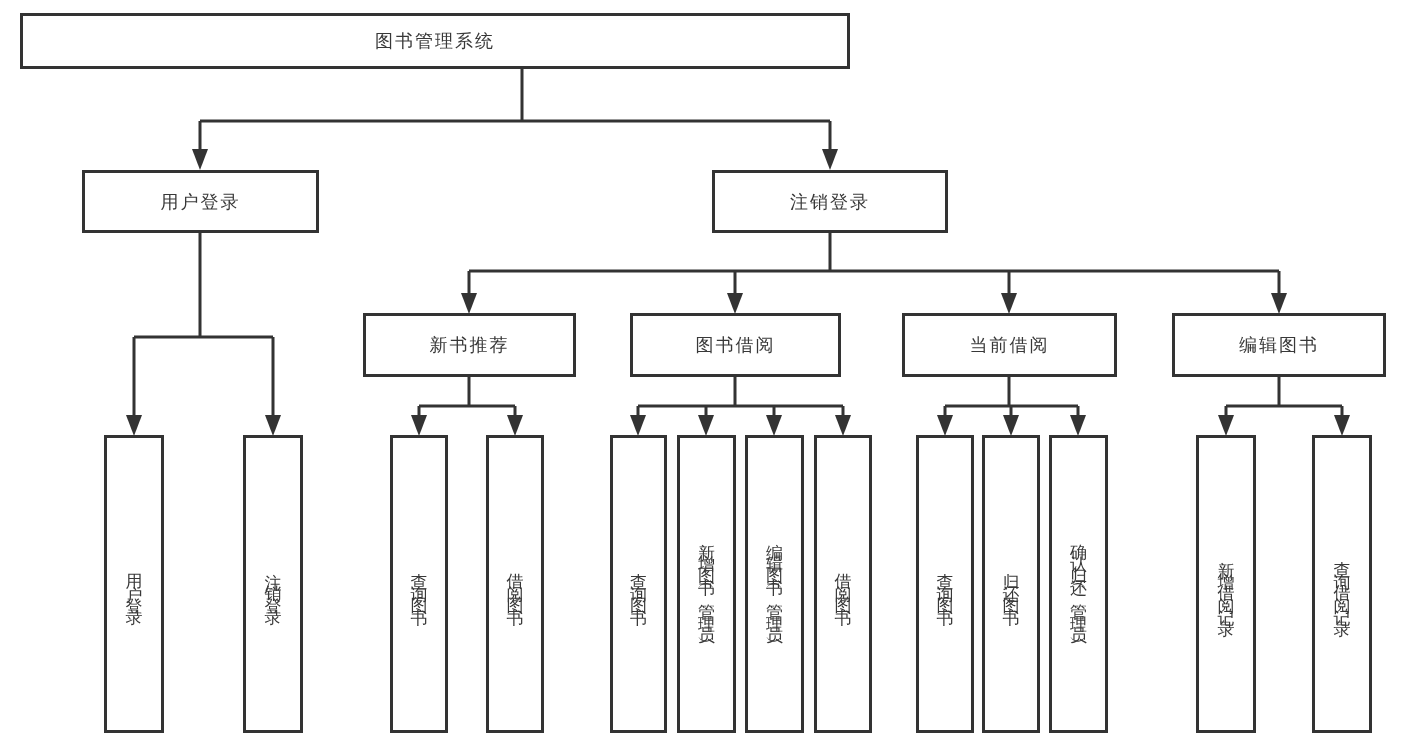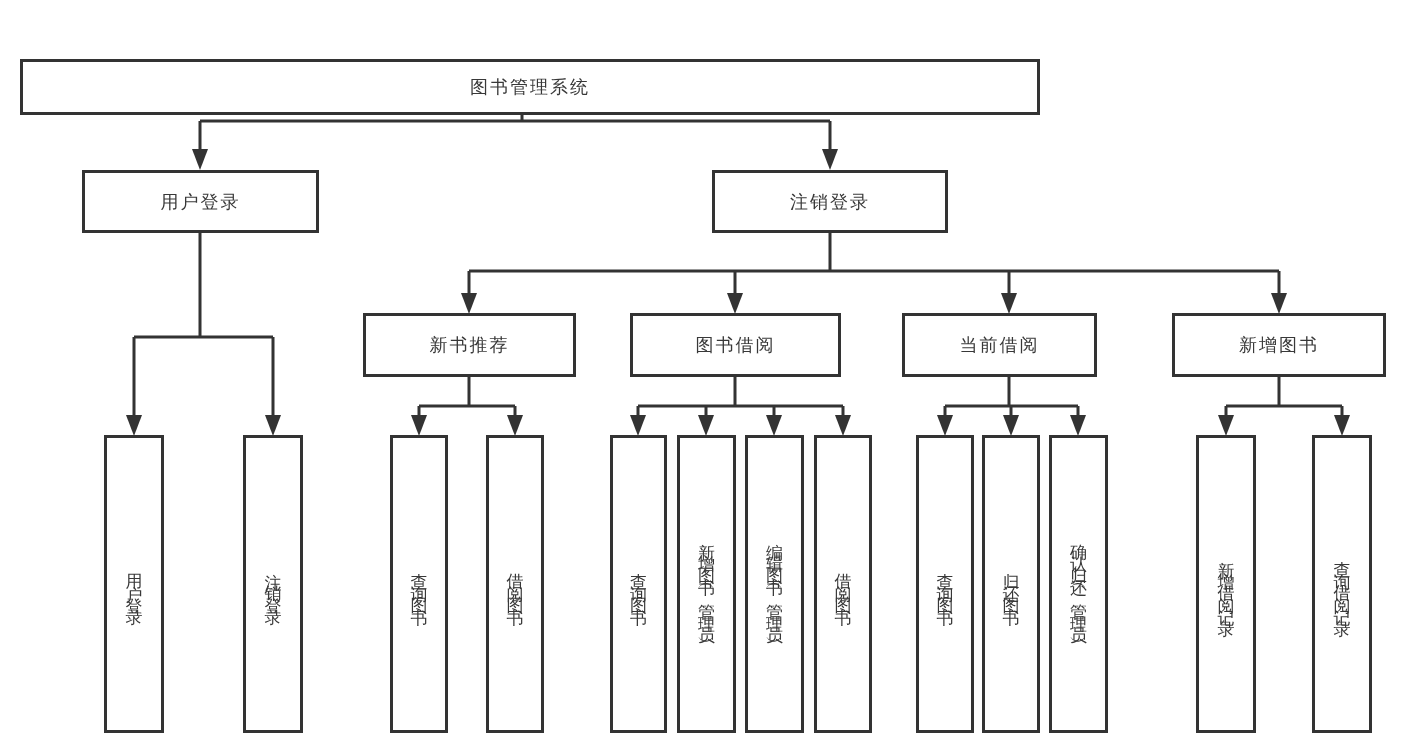--- a/index.html
+++ b/index.html
@@ -98,42 +98,42 @@
       <polygon points="766,415 782,415 774,436"></polygon>
       <polygon points="835,415 851,415 843,436"></polygon>
       <polygon points="937,415 953,415 945,436"></polygon>
       <polygon points="1003,415 1019,415 1011,436"></polygon>
       <polygon points="1070,415 1086,415 1078,436"></polygon>
       <polygon points="1218,415 1234,415 1226,436"></polygon>
       <polygon points="1334,415 1350,415 1342,436"></polygon>
     </g>
   </svg>
 
-  <div class="hbox" style="left:20px; top:13px; width:1020px; height:56px;margin-top:46px;">
+  <div class="hbox" style="left:20px; top:13px; width:830px; height:56px;">
     <span>图书管理系统</span>
   </div>
 
   <div class="hbox" style="left:82px; top:170px; width:237px; height:63px;">
     <span>用户登录</span>
   </div>
   <div class="hbox" style="left:712px; top:170px; width:236px; height:63px;">
     <span>注销登录</span>
   </div>
 
   <div class="hbox" style="left:363px; top:313px; width:213px; height:64px;">
     <span>新书推荐</span>
   </div>
   <div class="hbox" style="left:630px; top:313px; width:211px; height:64px;">
     <span>图书借阅</span>
   </div>
-  <div class="hbox" style="left:902px; top:313px; width:195px; height:64px;">
+  <div class="hbox" style="left:902px; top:313px; width:215px; height:64px;">
     <span>当前借阅</span>
   </div>
   <div class="hbox" style="left:1172px; top:313px; width:214px; height:64px;">
-    <span>新增图书</span>
+    <span>编辑图书</span>
   </div>
 
   <div class="vbox" style="left:104px; width:60px;">
     <span>用户登录</span>
   </div>
   <div class="vbox" style="left:243px; width:60px;">
     <span>注销登录</span>
   </div>
 
   <div class="vbox" style="left:390px; width:58px;">

